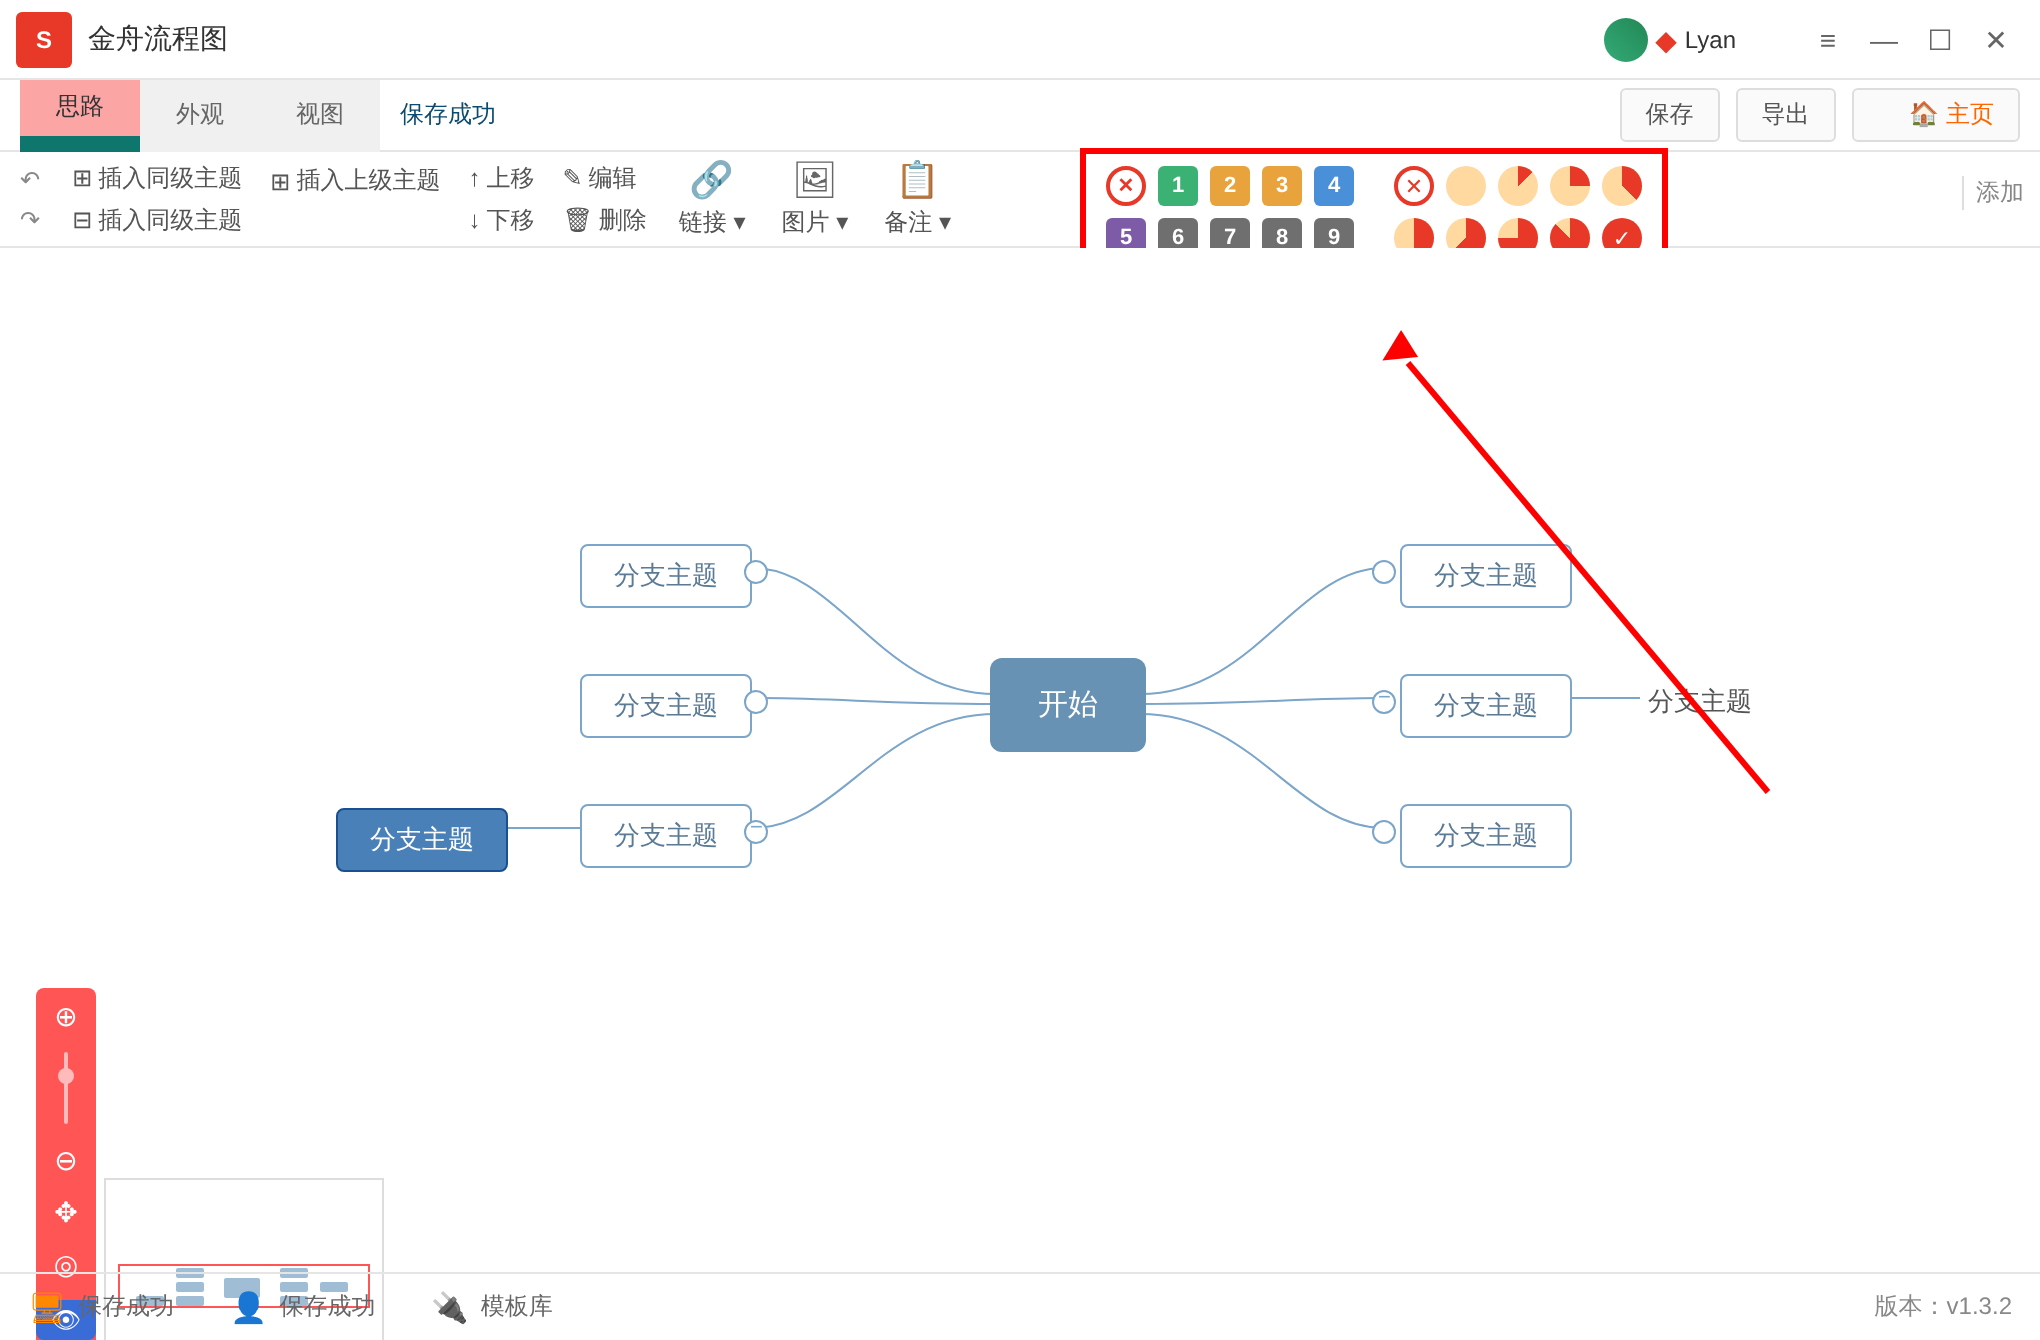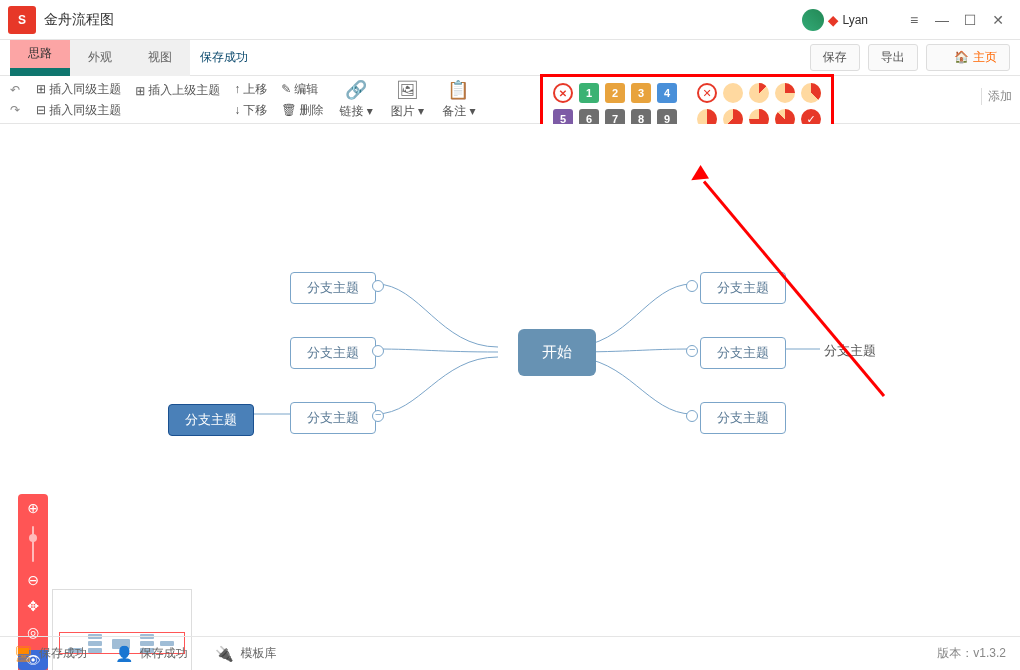--- a/index.html
+++ b/index.html
@@ -173,21 +173,21 @@
     <path d="M498 223 C440 223 420 160 376 160" stroke="#7ba5c9" fill="none"></path>
     <path d="M498 228 C440 228 420 225 376 225" stroke="#7ba5c9" fill="none"></path>
     <path d="M498 233 C440 233 420 290 376 290" stroke="#7ba5c9" fill="none"></path>
     <path d="M570 223 C628 223 648 160 692 160" stroke="#7ba5c9" fill="none"></path>
     <path d="M570 228 C628 228 648 225 692 225" stroke="#7ba5c9" fill="none"></path>
     <path d="M570 233 C628 233 648 290 692 290" stroke="#7ba5c9" fill="none"></path>
     <path d="M783 225 L820 225" stroke="#7ba5c9" fill="none"></path>
     <path d="M290 290 L240 290" stroke="#7ba5c9" fill="none"></path>
   </svg>
 
-  <div class="node center" style="left:518px;top:205px">开始</div>
+  <div class="node center" style="left:495px;top:205px">开始</div>
 
   <div class="node" style="left:290px;top:148px">分支主题</div>
   <div class="conn-dot" style="left:372px;top:156px"></div>
   <div class="node" style="left:290px;top:213px">分支主题</div>
   <div class="conn-dot" style="left:372px;top:221px"></div>
   <div class="node" style="left:290px;top:278px">分支主题</div>
   <div class="conn-dot minus" style="left:372px;top:286px"></div>
 
   <div class="node sel" style="left:168px;top:280px">分支主题</div>
 

